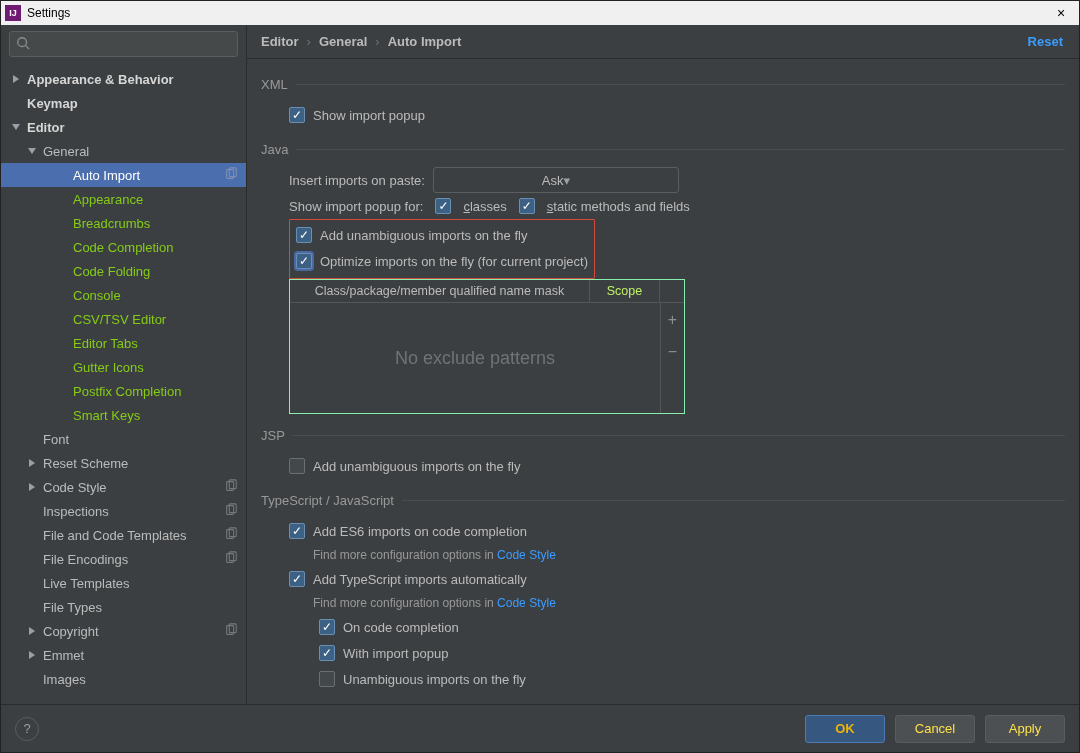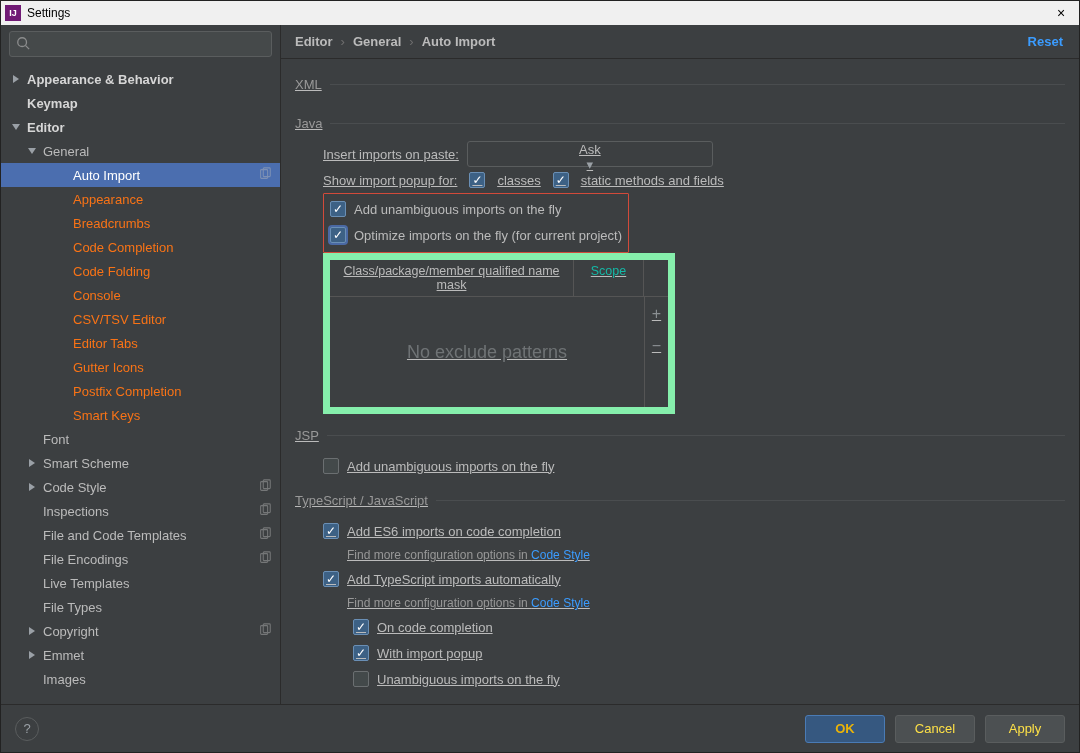--- a/index.html
+++ b/index.html
@@ -5,65 +5,65 @@
   * { box-sizing: border-box; }
   html, body { margin:0; padding:0; height:100%; font-family: "Segoe UI", Arial, sans-serif; font-size:13px; background:#3c3f41; color:#bbbbbb; }
   .window { width:1080px; height:753px; background:#3c3f41; display:flex; flex-direction:column; border:1px solid #222; position:relative; }
   
   .titlebar { height:24px; background:#f0f0f0; color:#000; display:flex; align-items:center; padding:0 4px; font-size:12px; }
   .titlebar .app-icon { width:16px; height:16px; background:#701a75; color:#fff; font-size:9px; display:flex; align-items:center; justify-content:center; margin-right:6px; font-weight:bold; }
   .titlebar .title-text { flex:1; }
   .titlebar .close { width:28px; text-align:center; font-size:14px; cursor:pointer; }
   
   .body { flex:1; display:flex; min-height:0; }
-  .sidebar { width:280px; background:#3c3f41; border-right:1px solid #2b2b2b; display:flex; flex-direction:column; }
+  .sidebar { width:246px; background:#3c3f41; border-right:1px solid #2b2b2b; display:flex; flex-direction:column; }
   .search-wrap { padding:6px 8px 6px 8px; }
   .search-box { display:flex; align-items:center; height:26px; background:#45494a; border:1px solid #5a5d5e; border-radius:3px; padding:0 6px; }
   .search-box svg { width:14px; height:14px; opacity:.7; }
   .search-box input { flex:1; background:transparent; border:none; outline:none; color:#bbb; font-size:13px; margin-left:4px; }
   .tree { flex:1; overflow-y:auto; padding:4px 0; }
   .tree-row { display:flex; align-items:center; height:24px; padding-right:8px; cursor:pointer; position:relative; }
   .tree-row.l0 { padding-left:10px; font-weight:bold; color:#d6d6d6; }
   .tree-row.l1 { padding-left:26px; color:#bbbbbb; }
-  .tree-row.l2 { padding-left:56px; color:#f97316; }
+  .tree-row.l2 { padding-left:56px; color:#84cc16; }
   .tree-row .arrow { width:12px; display:inline-flex; margin-right:4px; color:#9aa0a6; }
   .tree-row .arrow svg { width:10px; height:10px; }
   .tree-row.selected { background:#4b6eaf; color:#ffffff; }
   .tree-row.selected .copy-icon svg { opacity:1; }
   .tree-row .label { flex:1; white-space:nowrap; overflow:hidden; text-overflow:ellipsis; }
   .tree-row .copy-icon { opacity:.45; }
   .tree-row .copy-icon svg { width:14px; height:14px; }
   
   .content { flex:1; display:flex; flex-direction:column; min-width:0; }
   .crumb-row { height:34px; display:flex; align-items:center; padding:0 16px 0 14px; border-bottom:1px solid #2b2b2b; }
   .crumbs { color:#bbbbbb; font-weight:bold; display:flex; align-items:center; gap:8px; }
   .crumbs .sep { color:#6e6e6e; font-weight:normal; }
   .reset { margin-left:auto; color:#3b9cff; font-weight:bold; cursor:pointer; }
-  .scroll { flex:1; overflow:auto; padding:10px 14px 20px 14px;text-decoration:underline; }
+  .scroll { flex:1; overflow:auto; padding:10px 14px 20px 14px; }
   fieldset.group { border:none; border-top:1px solid #4a4d4f; margin:8px 0 14px 0; padding:10px 0 0 0; }
   fieldset.group > legend { padding:0 8px 0 0; color:#999; font-size:13px; }
   .indent { padding-left:28px; }
   .indent2 { padding-left:30px; }
   .row { display:flex; align-items:center; height:26px; gap:8px; }
   .row-low { display:flex; align-items:center; height:22px; gap:8px; font-size:12.5px; }
   .chk { width:16px; height:16px; border:1px solid #6b6f71; border-radius:2px; display:inline-flex; align-items:center; justify-content:center; background:#43494a; flex:none; cursor:pointer; }
   .chk.checked::after { content:"✓"; color:#fff; font-size:12px; line-height:1; }
   .chk.checked { background:#3d6185; border-color:#6a8fb5; }
   .chk.focus { box-shadow:0 0 0 2px rgba(75,110,175,.9); }
   .label-txt { color:#bbb; }
   .mnemonic { text-decoration:underline; }
-  .combo { display:inline-flex; align-items:center; width:246px; height:26px; background:#3c3f41; border:1px solid #5a5d5e; border-radius:3px; padding:0 8px; color:#bbb; justify-content:flex-start; cursor:pointer;flex-direction:column; }
+  .combo { display:inline-flex; align-items:center; width:246px; height:26px; background:#3c3f41; border:1px solid #5a5d5e; border-radius:3px; padding:0 8px; color:#bbb; justify-content:center; cursor:pointer; }
   .combo .caret { color:#9aa0a6; }
   .highlight-box { border:1px solid #d24a3a; padding:2px 6px 4px 6px; display:inline-block; border-radius:1px; }
   
   .exclude-lbl { color:#999; margin:6px 0 2px 0; }
-  .exclude-table { border:7px solid #86efac; width:352px; }
+  .exclude-table { border:1px solid #86efac; width:396px; }
   .et-head { display:flex; background:#3c3f41; border-bottom:1px solid #555; }
   .et-head .colA { flex:1; border-right:1px solid #555; text-align:center; padding:4px 0; color:#bbb; font-size:12.5px; }
-  .et-head .colB { width:70px; text-align:center; padding:4px 0; color:#14b8a6; font-size:12.5px; border-right:1px solid #555; }
+  .et-head .colB { width:70px; text-align:center; padding:4px 0; color:#bef264; font-size:12.5px; border-right:1px solid #555; }
   .et-body-wrap { display:flex; }
   .et-body { flex:1; height:110px; background:#3c3f41; color:#6f7375; display:flex; align-items:center; justify-content:center; font-size:18px; }
   .et-side { width:24px; background:#3c3f41; display:flex; flex-direction:column; align-items:center; padding-top:8px; gap:14px; border-left:1px solid #555; }
   .et-side span { color:#8a8f92; font-size:16px; cursor:pointer; }
   .code-link { color:#3b9cff; cursor:pointer; }
   .small { font-size:12px; color:#989898; }
   
   .footer { height:48px; border-top:1px solid #2b2b2b; display:flex; align-items:center; padding:0 14px; gap:10px; }
   .footer .help { width:24px; height:24px; border:1px solid #5a5d5e; border-radius:50%; display:flex; align-items:center; justify-content:center; color:#9aa0a6; cursor:pointer; }
   .footer .spacer { flex:1; }
@@ -178,21 +178,21 @@
           <div class="tree-row l1">
             <span class="arrow"></span>
             <span class="label">Font</span>
           </div>
           <div class="tree-row l1">
             <span class="arrow">
               <svg viewBox="0 0 10 10">
                 <path d="M2 1 L8 5 L2 9 Z" fill="#9aa0a6"></path>
               </svg>
             </span>
-            <span class="label">Smart Scheme</span>
+            <span class="label">Reset Scheme</span>
           </div>
           <div class="tree-row l1">
             <span class="arrow">
               <svg viewBox="0 0 10 10">
                 <path d="M2 1 L8 5 L2 9 Z" fill="#9aa0a6"></path>
               </svg>
             </span>
             <span class="label">Code Style</span>
             <span class="copy-icon"><svg viewBox="0 0 16 16" fill="none" stroke="#bbb" stroke-width="1.2">
                 <rect x="3" y="3" width="8" height="10" rx="1"></rect>
@@ -267,20 +267,26 @@
           <span class="sep">›</span>
           <span>Auto Import</span>
         </div>
         <span class="reset">Reset</span>
       </div>
 
       <div class="scroll">
 
         <fieldset class="group">
           <legend>XML</legend>
+          <div class="indent">
+            <div class="row">
+              <span class="chk checked"></span>
+              <span class="label-txt">Show import popup</span>
+            </div>
+          </div>
         </fieldset>
 
         <fieldset class="group">
           <legend>Java</legend>
           <div class="indent">
             <div class="row">
               <span class="label-txt">Insert imports on paste:</span>
               <div class="combo">
                 <span>Ask</span>
                 <span class="caret">▾</span>

